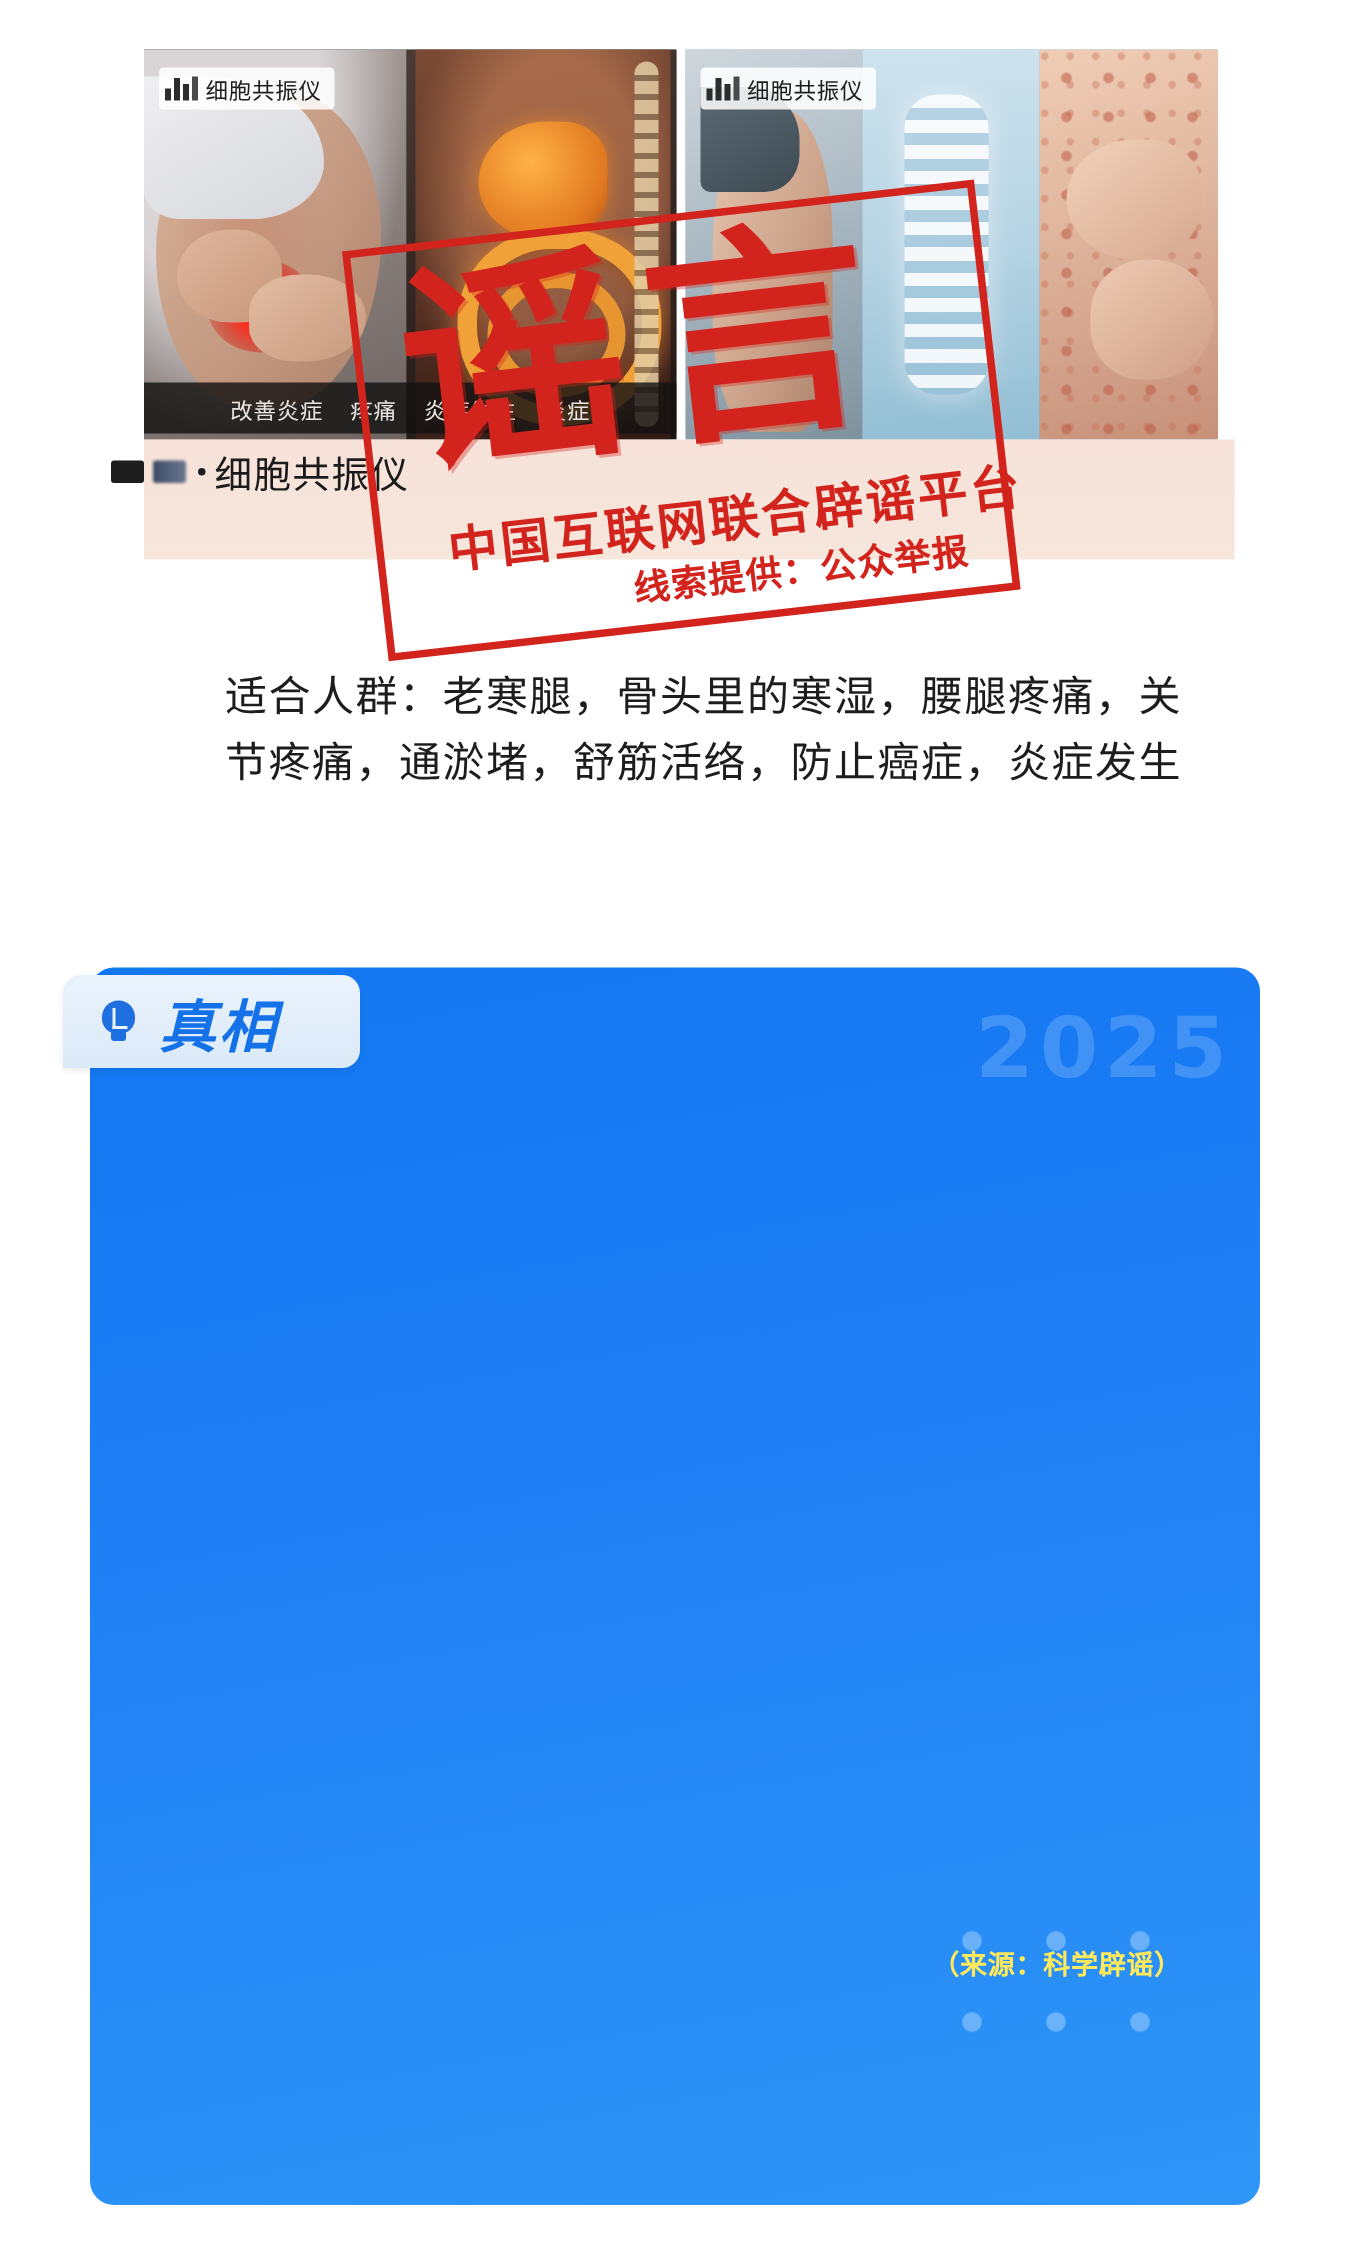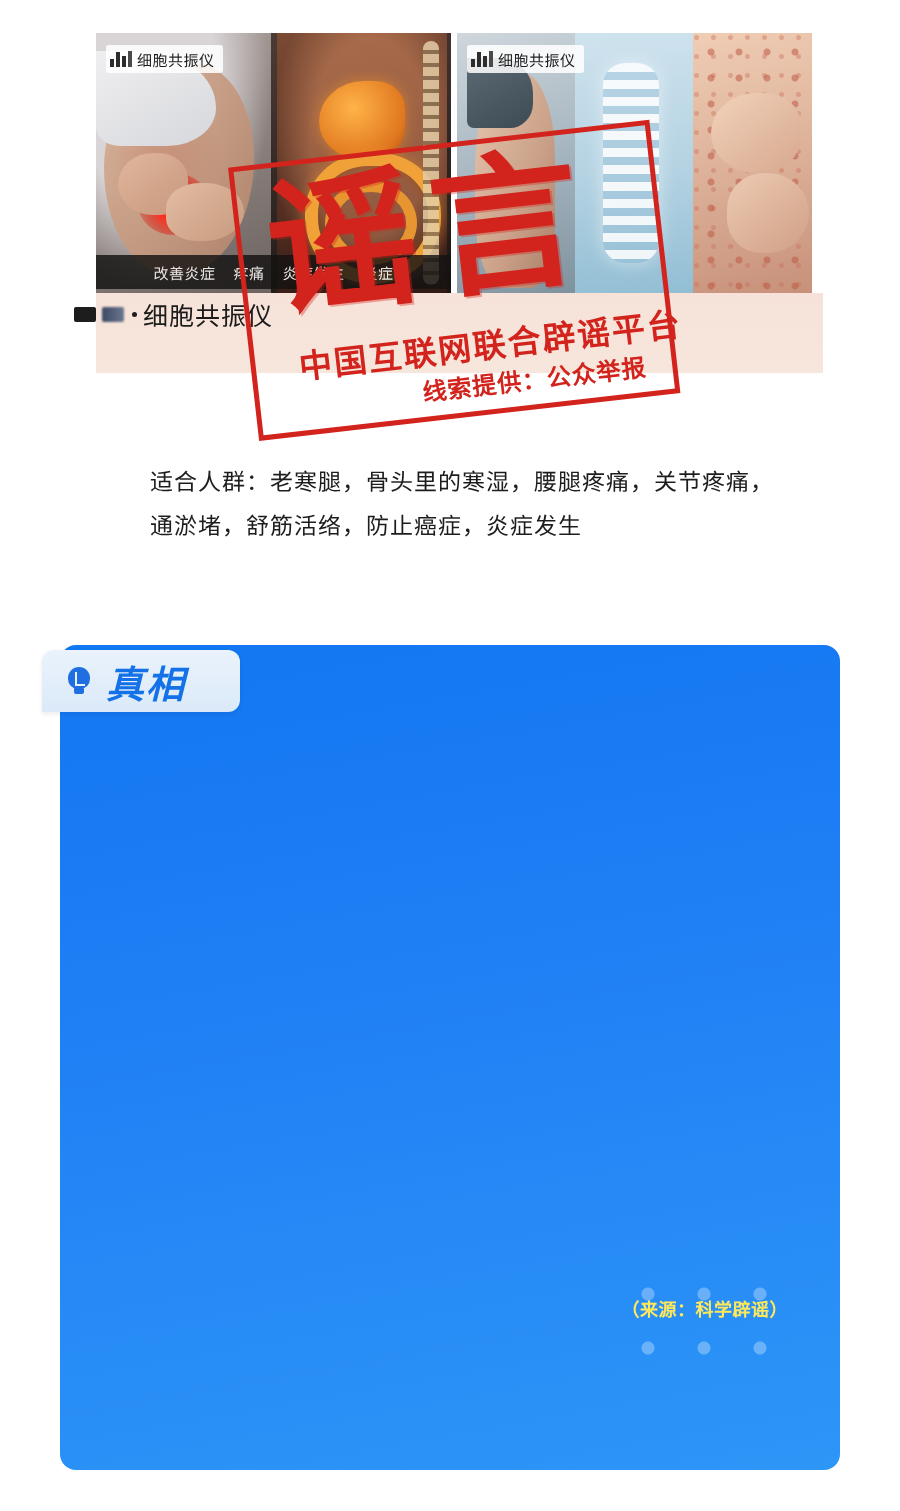--- a/index.html
+++ b/index.html
@@ -301,23 +301,23 @@
     font-weight: 700;
     color: #d3231d;
     letter-spacing: 1px;
     white-space: nowrap;
   }
 
   
   .suit-text {
     position: absolute;
     left: 150px;
-    top: 460px;
+    top: 443px;
     width: 640px;
-    font-size: 23px;
+    font-size: 28px;
     line-height: 44px;
     color: #1d1d1d;
     letter-spacing: 1px;
   }
 
   
   .truth-card {
     position: absolute;
     left: 60px;
     top: 645px;
@@ -488,20 +488,21 @@
 <div class="stamp">
   <div class="stamp-frame"></div>
   <div class="stamp-word">谣言</div>
   <div class="stamp-platform">中国互联网联合辟谣平台</div>
   <div class="stamp-source">线索提供：公众举报</div>
 </div>
 
 <div class="suit-text">适合人群：老寒腿，骨头里的寒湿，腰腿疼痛，关节疼痛，通淤堵，舒筋活络，防止癌症，炎症发生</div>
 
 <div class="truth-card">
+  <div class="year-ghost">2025</div>
   <div class="dotgrid"></div>
   <div class="truth-source">（来源：科学辟谣）</div>
 </div>
 
 <div class="truth-tab">
   <span class="bulb">
     <span class="b1"></span>
       <span class="b2"></span>
       <span class="b3"></span>
   </span>

